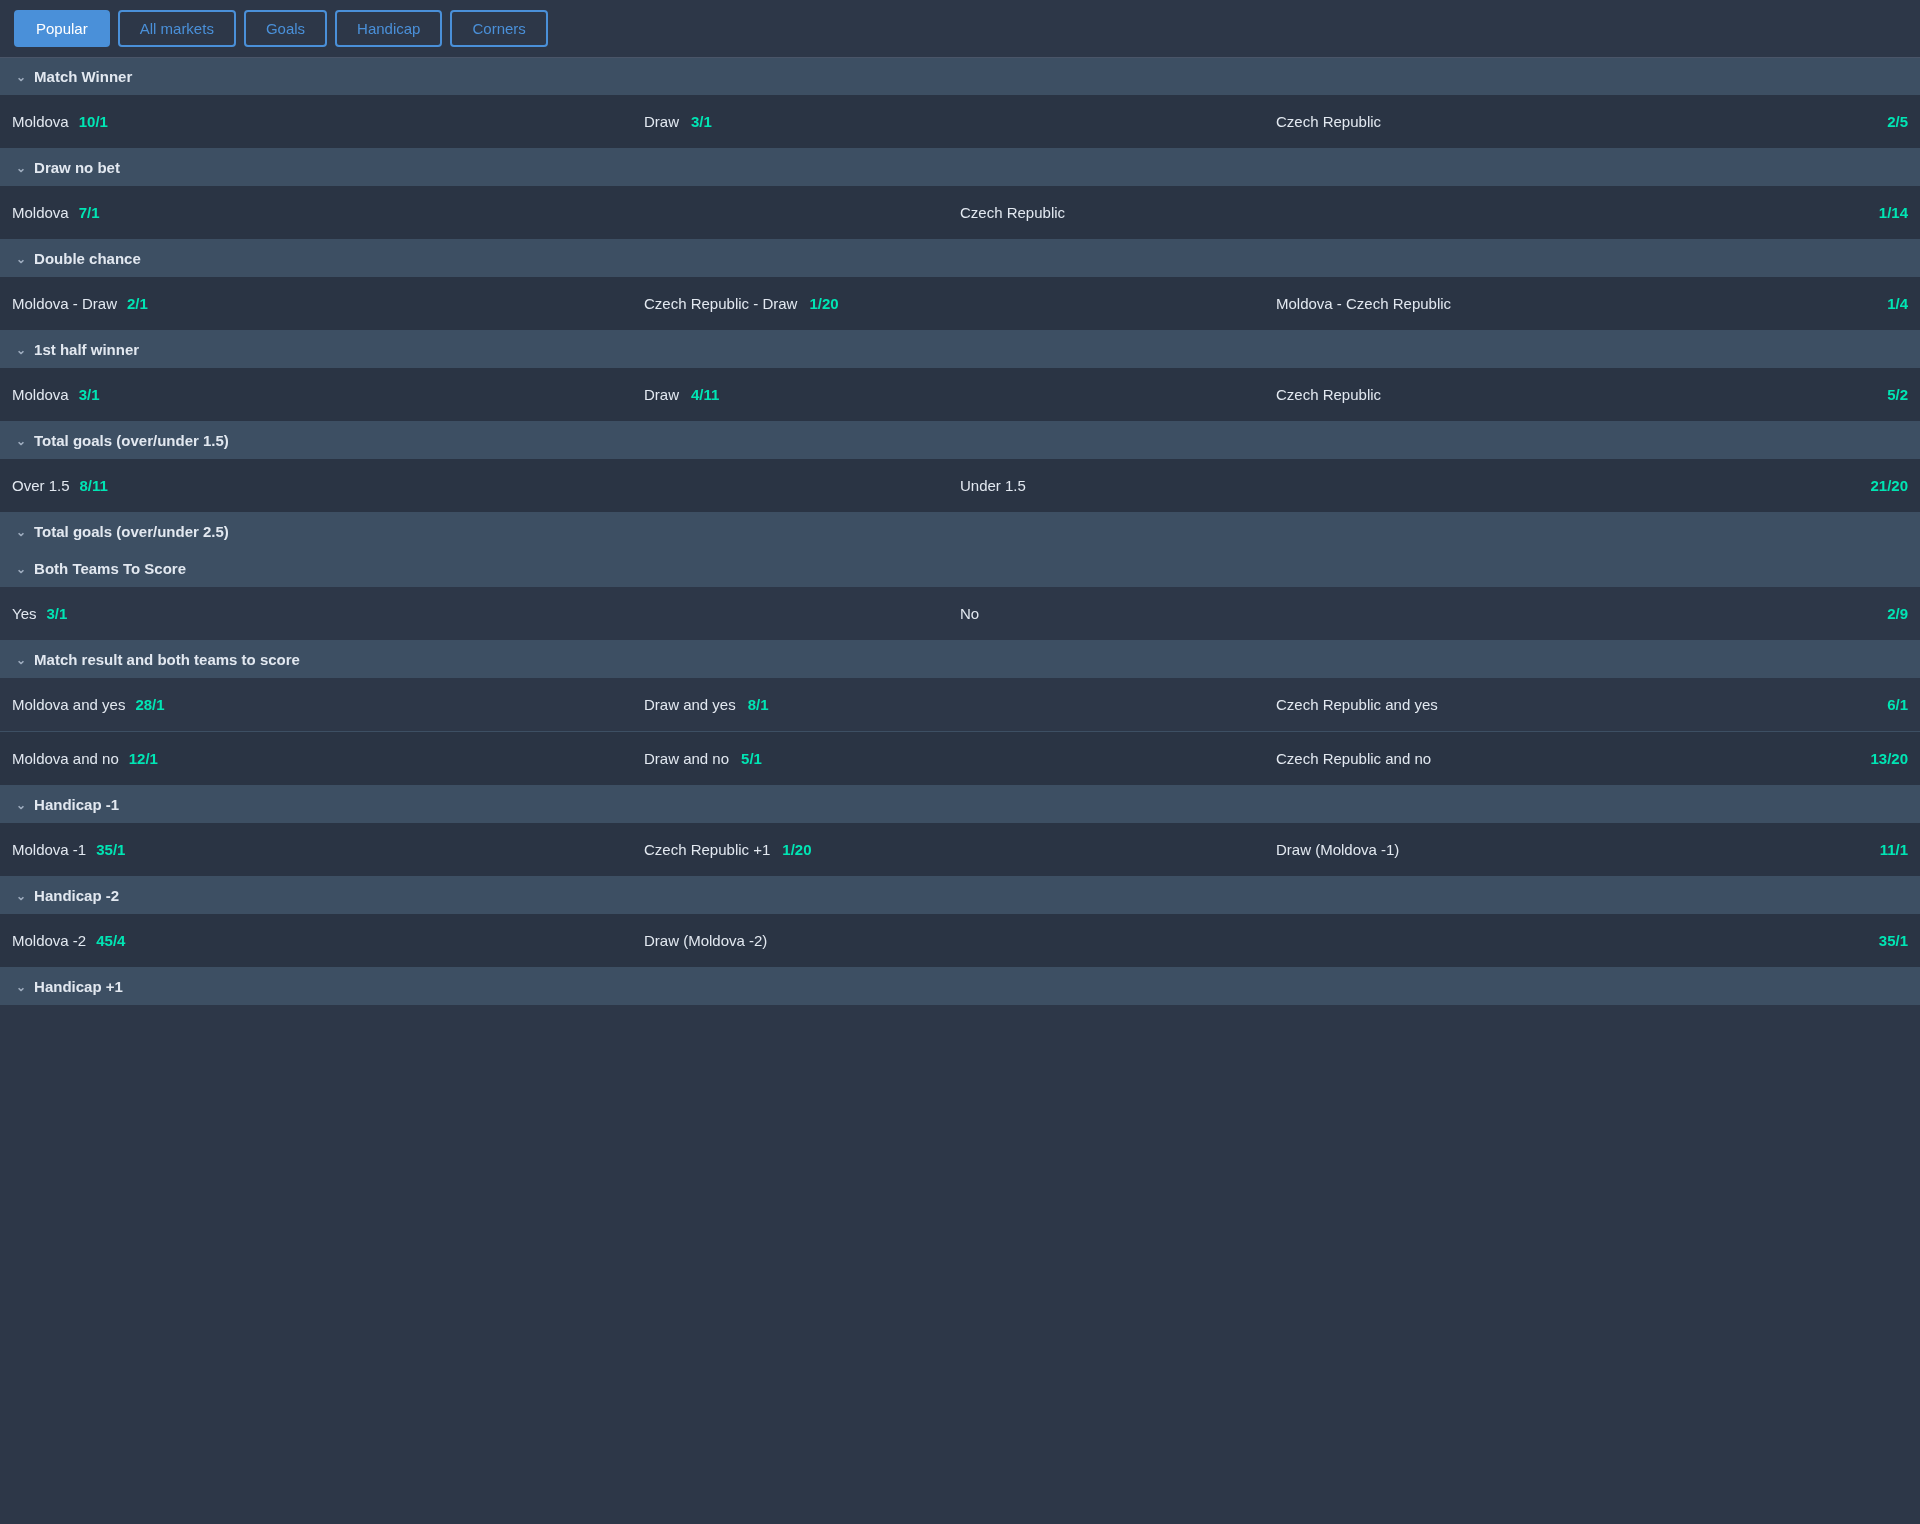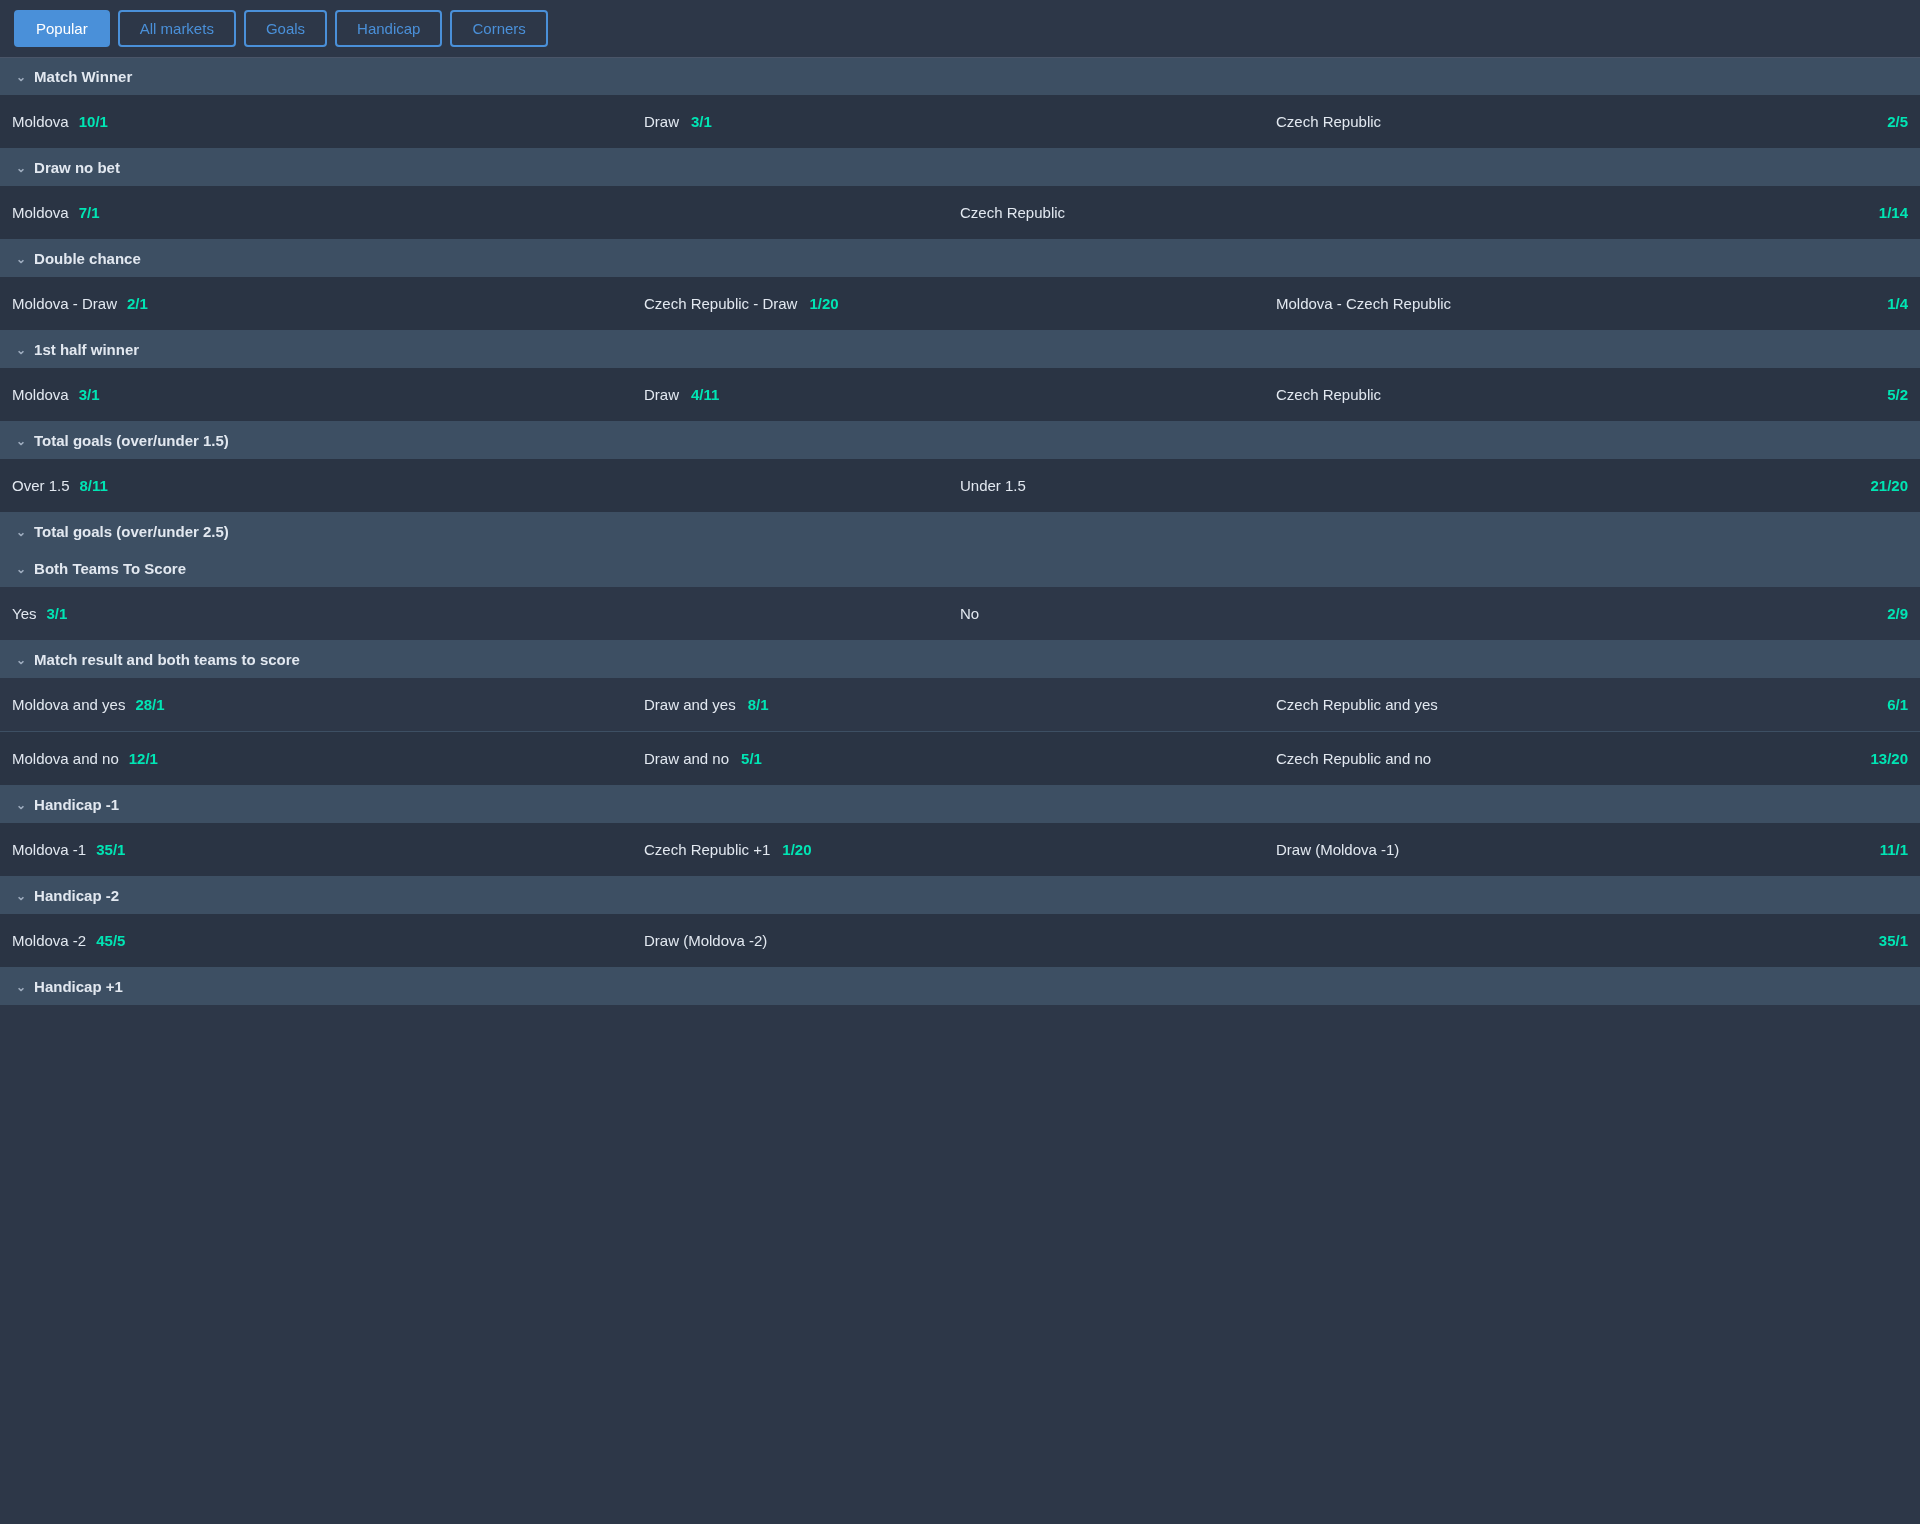--- a/index.html
+++ b/index.html
@@ -264,21 +264,21 @@
             <span class="odds-right">11/1</span>
           </div>
         </div>
     <div class="section-header">
       <span class="chevron">⌄</span>
       <span>Handicap -2</span>
     </div>
     <div class="market-row">
           <div class="col-left">
             <span class="team-name">Moldova -2</span>
-            <span class="odds">45/5</span>
+            <span class="odds">45/4</span>
           </div>
           <div class="col-center">
             <span class="team-name">Draw (Moldova -2)</span>
 
           </div>
           <div class="col-right">
             <span class="team-name"></span>
             <span class="odds-right">35/1</span>
           </div>
         </div>

